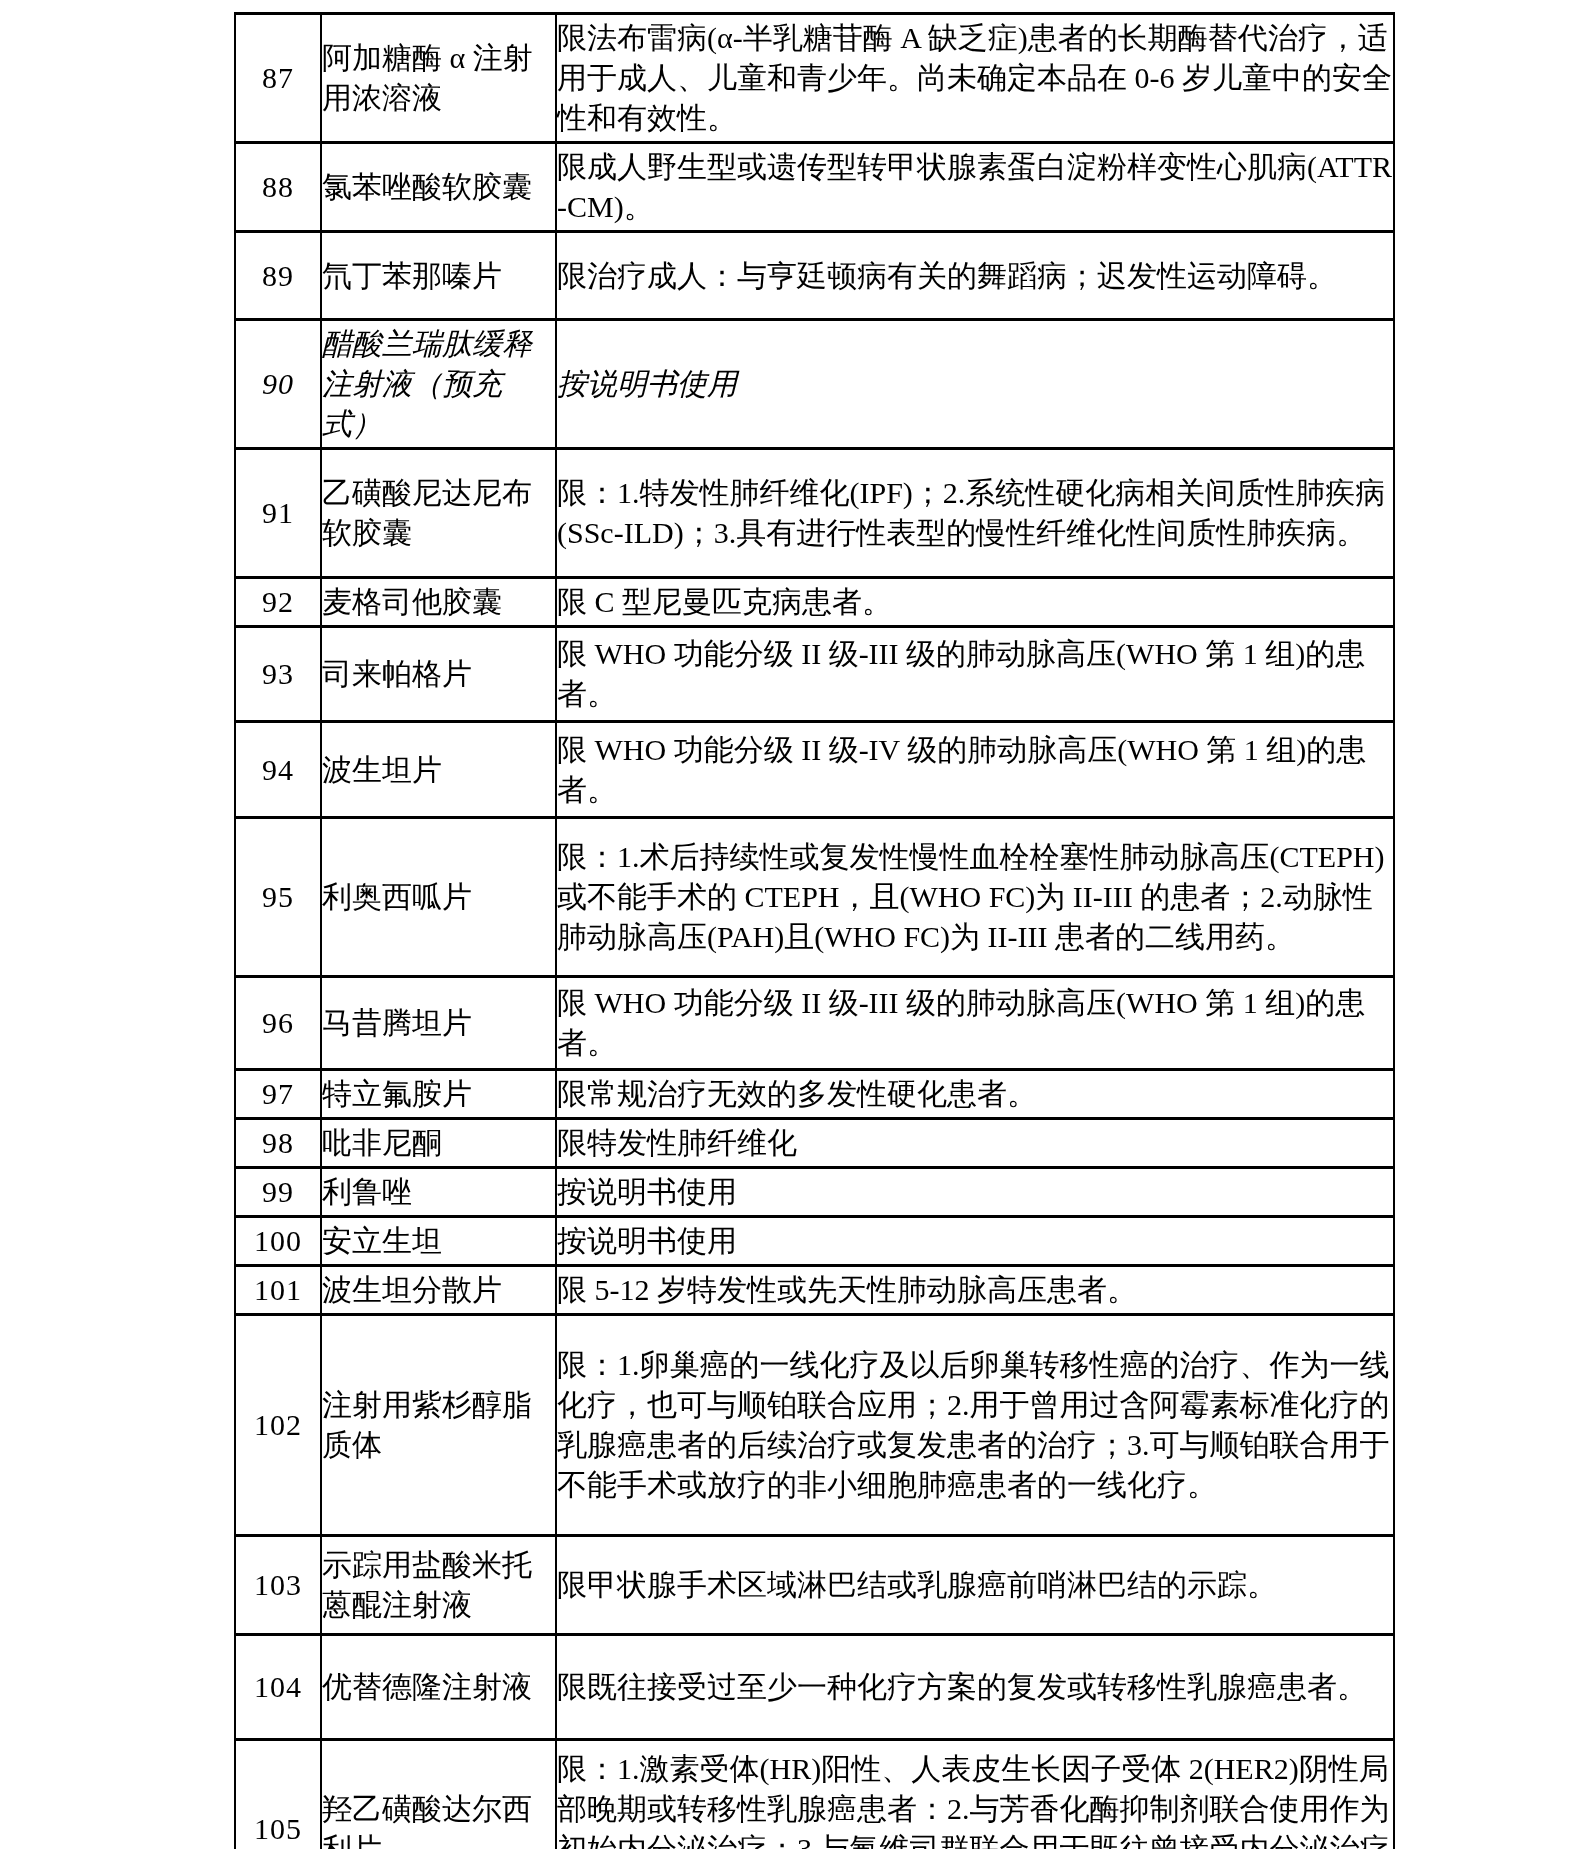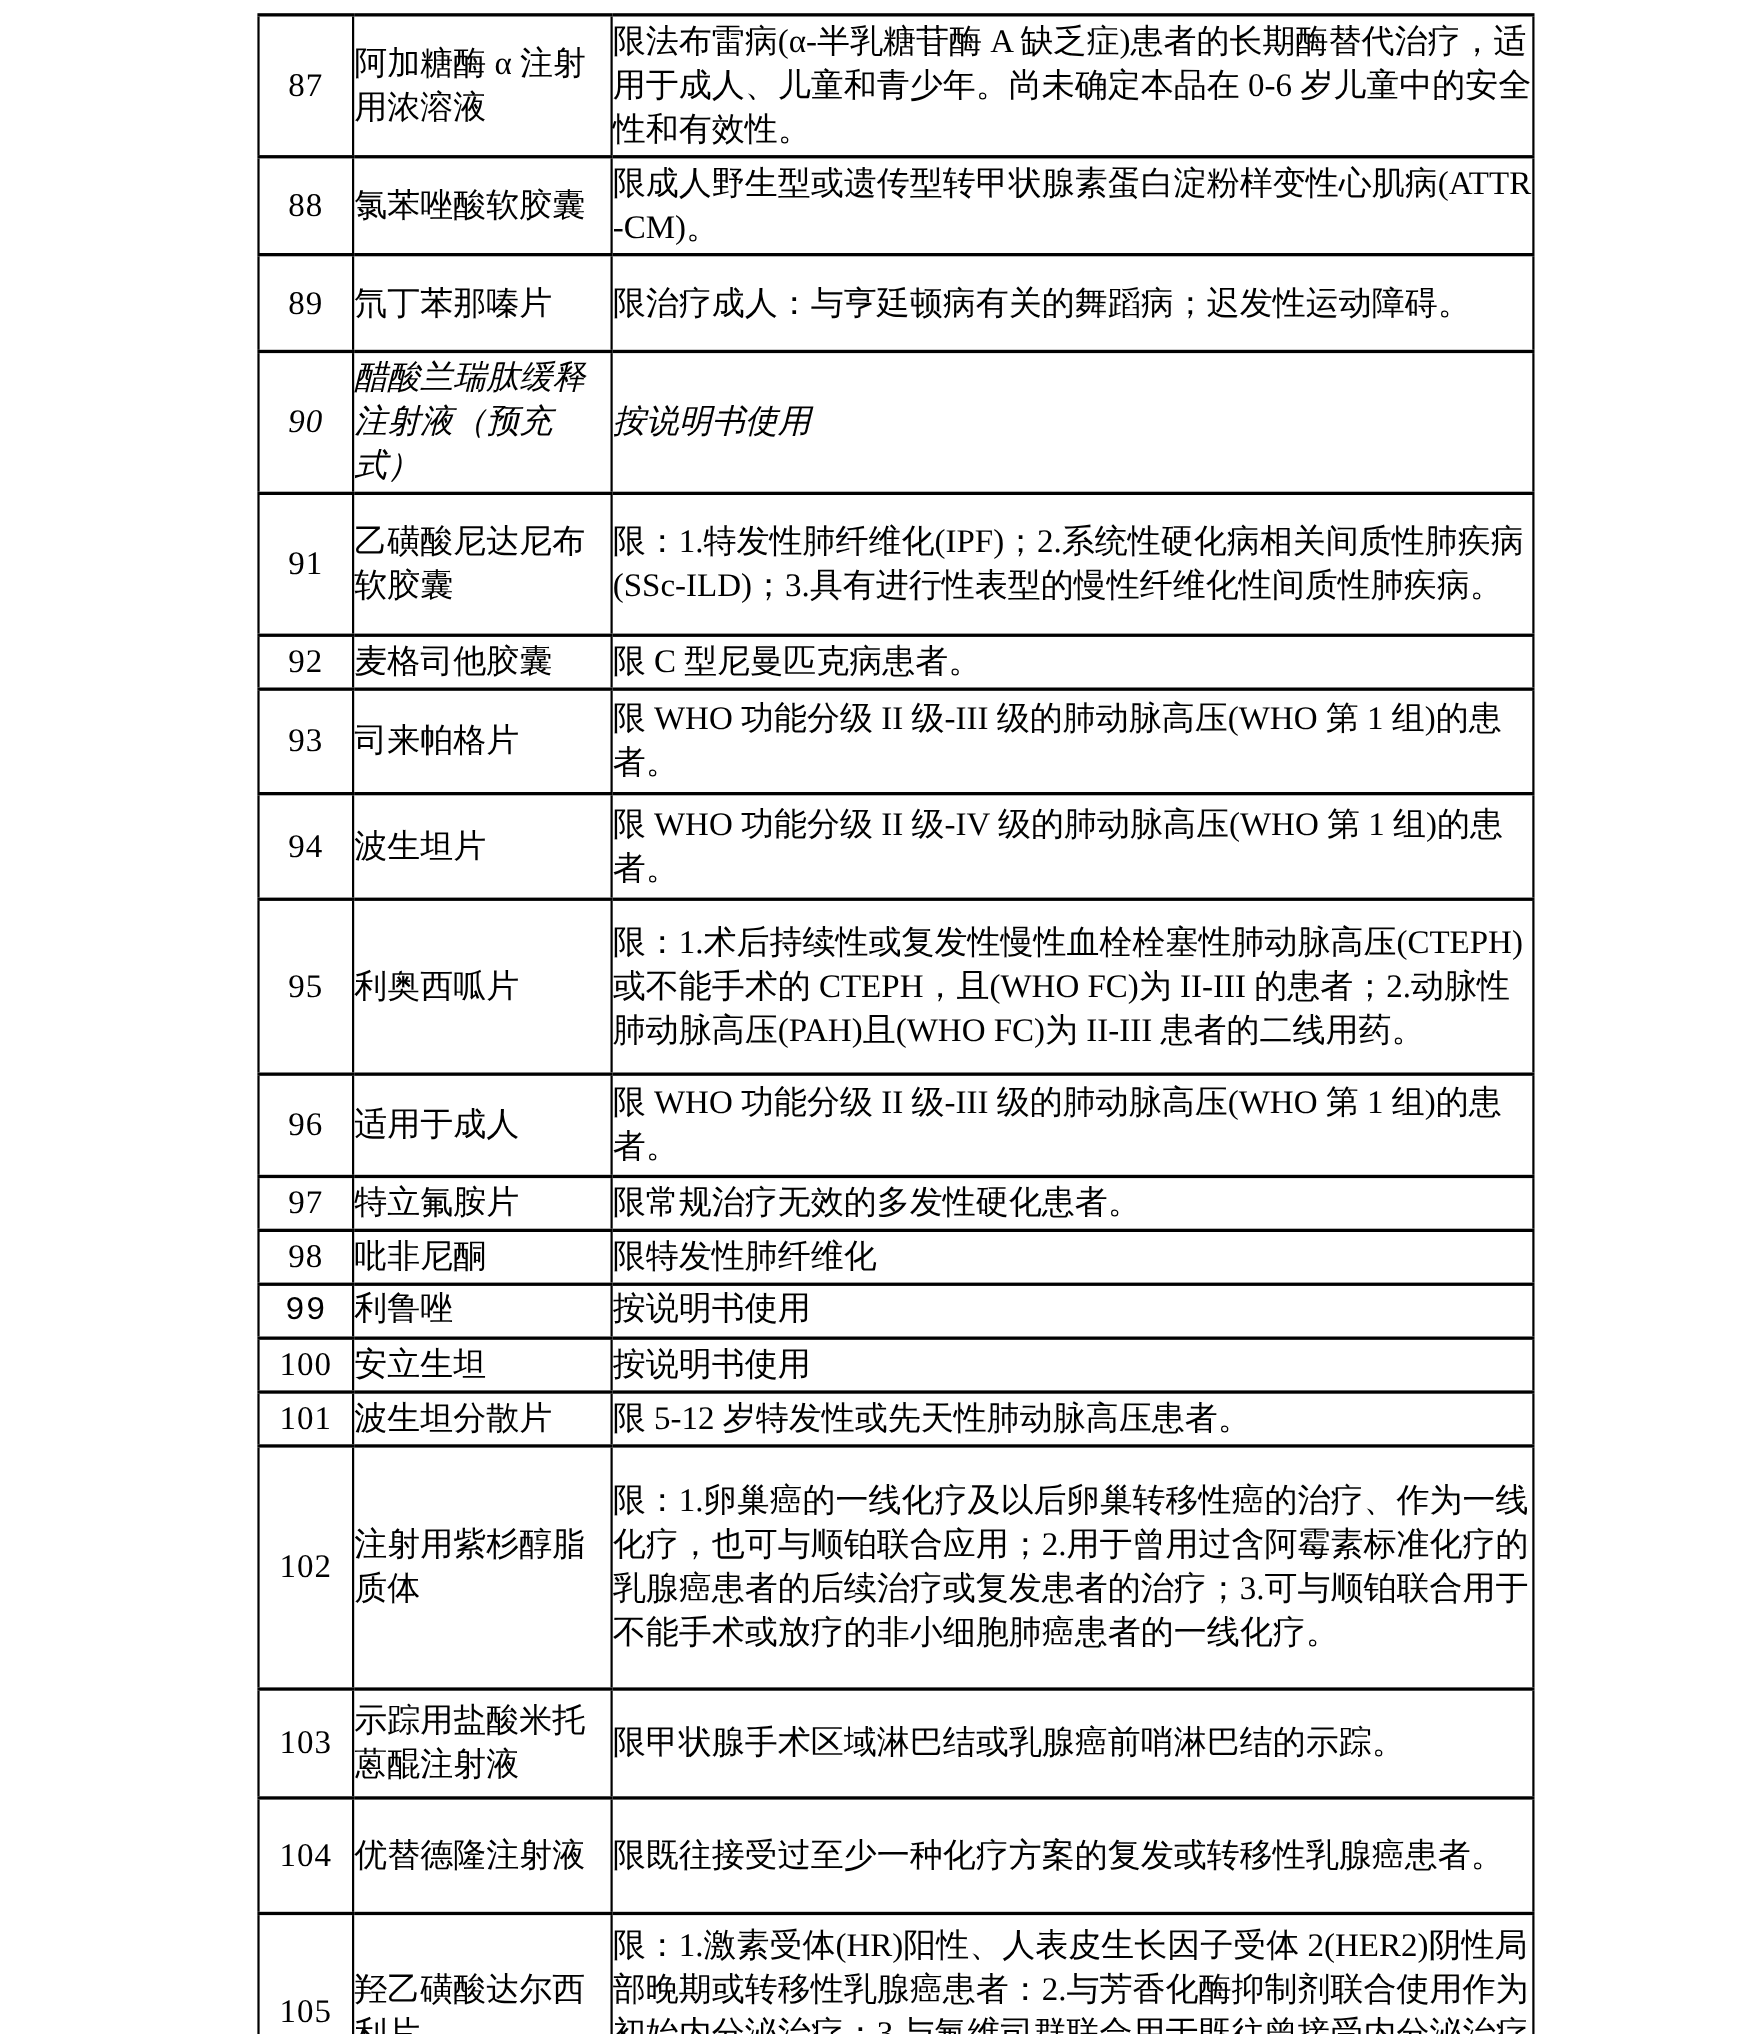--- a/index.html
+++ b/index.html
@@ -63,21 +63,21 @@
   tr:nth-child(3)  td { height: 79px;  }
   tr:nth-child(4)  td { height: 120px; font-style: italic; }
   tr:nth-child(5)  td { height: 120px; }
   tr:nth-child(6)  td { height: 40px;  }
   tr:nth-child(7)  td { height: 86px;  }
   tr:nth-child(8)  td { height: 87px;  }
   tr:nth-child(9)  td { height: 150px; }
   tr:nth-child(10) td { height: 84px;  }
   tr:nth-child(11) td { height: 36px;  }
   tr:nth-child(12) td { height: 40px; margin-top: 20px;  }
-  tr:nth-child(13) td { height: 38px; font-family: Liberation Mono, monospace;  }
+  tr:nth-child(13) td { height: 38px;  }
   tr:nth-child(14) td { height: 40px;  }
   tr:nth-child(15) td { height: 40px;  }
   tr:nth-child(16) td { height: 212px; margin-top: 13px; }
   tr:nth-child(17) td { height: 90px;  }
   tr:nth-child(18) td { height: 96px; margin-left: 12px;  }
   tr:nth-child(19) td { height: 170px; }
 </style>
 </head>
 <body>
 
@@ -130,21 +130,21 @@
           <td class="cell-name">波生坦片</td>
           <td class="cell-desc">限 WHO 功能分级 II 级-IV 级的肺动脉高压(WHO 第 1 组)的患者。</td>
         </tr>
         <tr>
           <td class="cell-num">95</td>
           <td class="cell-name">利奥西呱片</td>
           <td class="cell-desc">限：1.术后持续性或复发性慢性血栓栓塞性肺动脉高压(CTEPH)或不能手术的 CTEPH，且(WHO FC)为 II-III 的患者；2.动脉性肺动脉高压(PAH)且(WHO FC)为 II-III 患者的二线用药。</td>
         </tr>
         <tr>
           <td class="cell-num">96</td>
-          <td class="cell-name">适用于成人</td>
+          <td class="cell-name">马昔腾坦片</td>
           <td class="cell-desc">限 WHO 功能分级 II 级-III 级的肺动脉高压(WHO 第 1 组)的患者。</td>
         </tr>
         <tr>
           <td class="cell-num">97</td>
           <td class="cell-name">特立氟胺片</td>
           <td class="cell-desc">限常规治疗无效的多发性硬化患者。</td>
         </tr>
         <tr>
           <td class="cell-num">98</td>
           <td class="cell-name">吡非尼酮</td>

